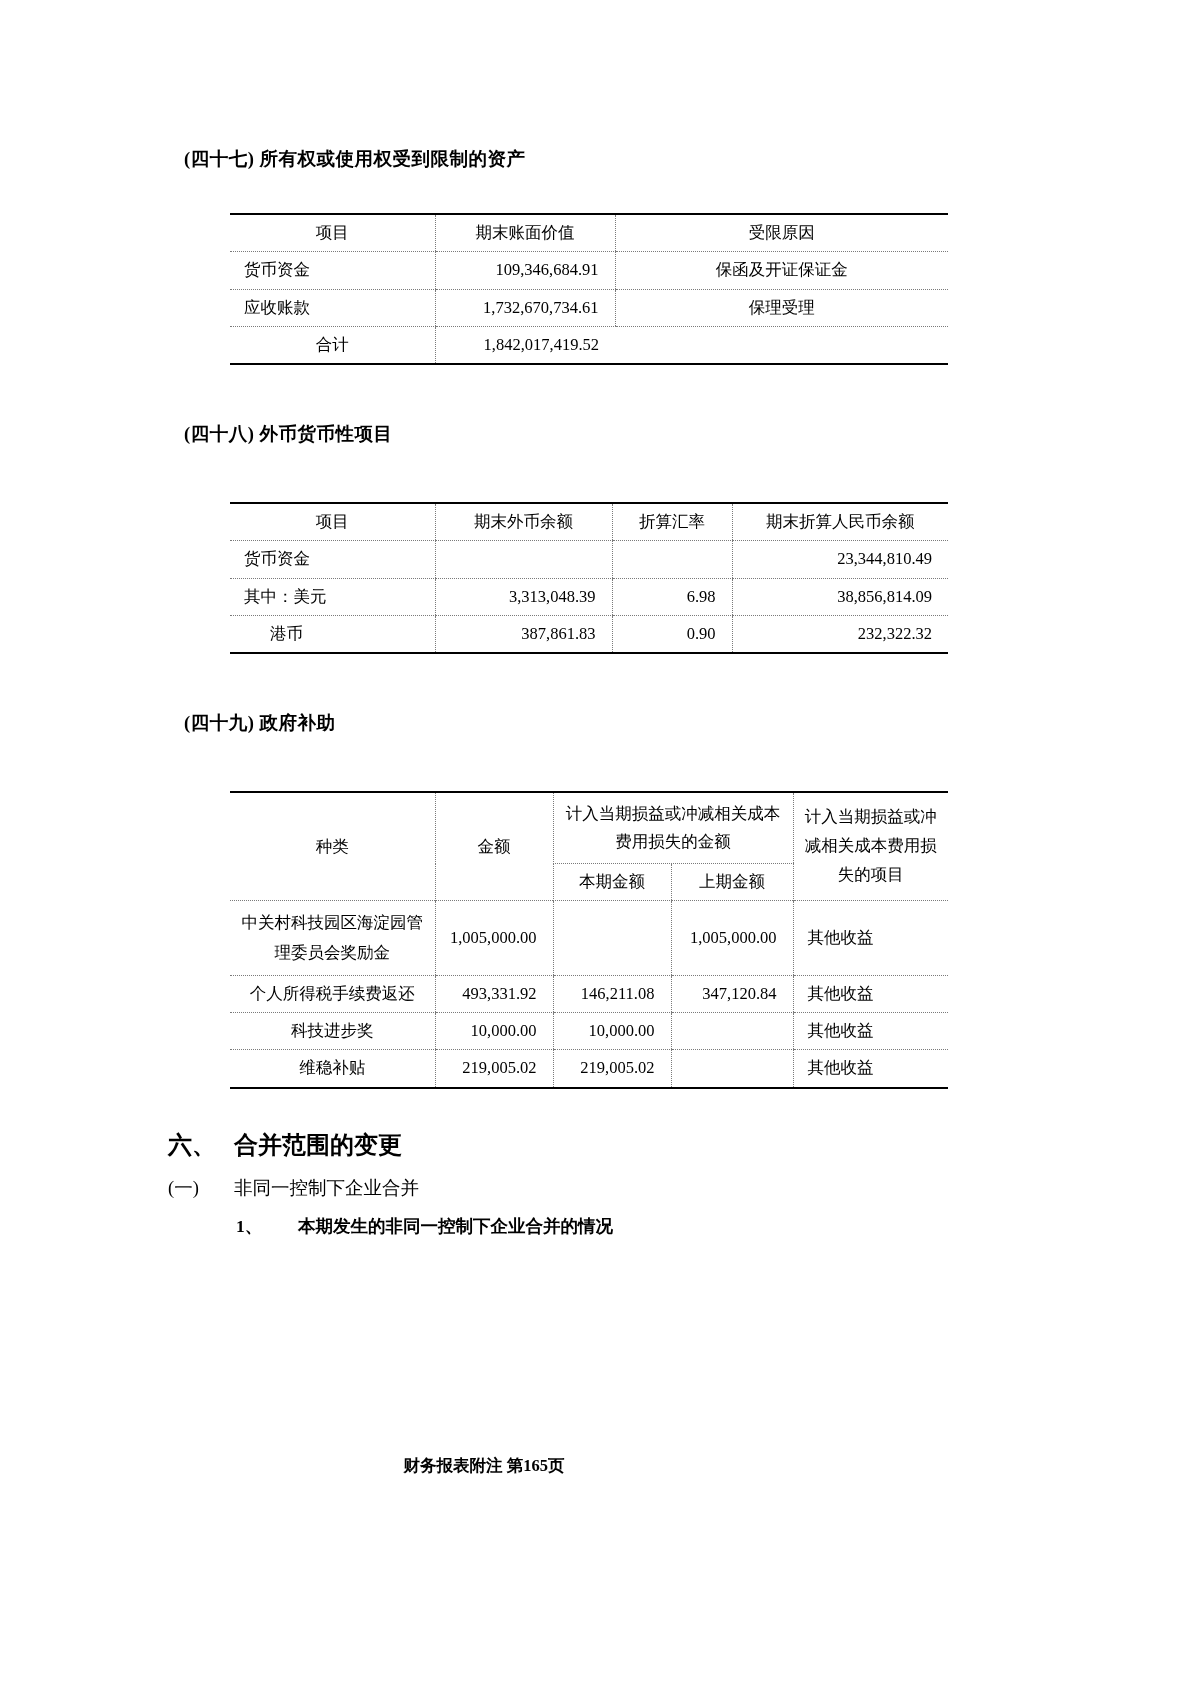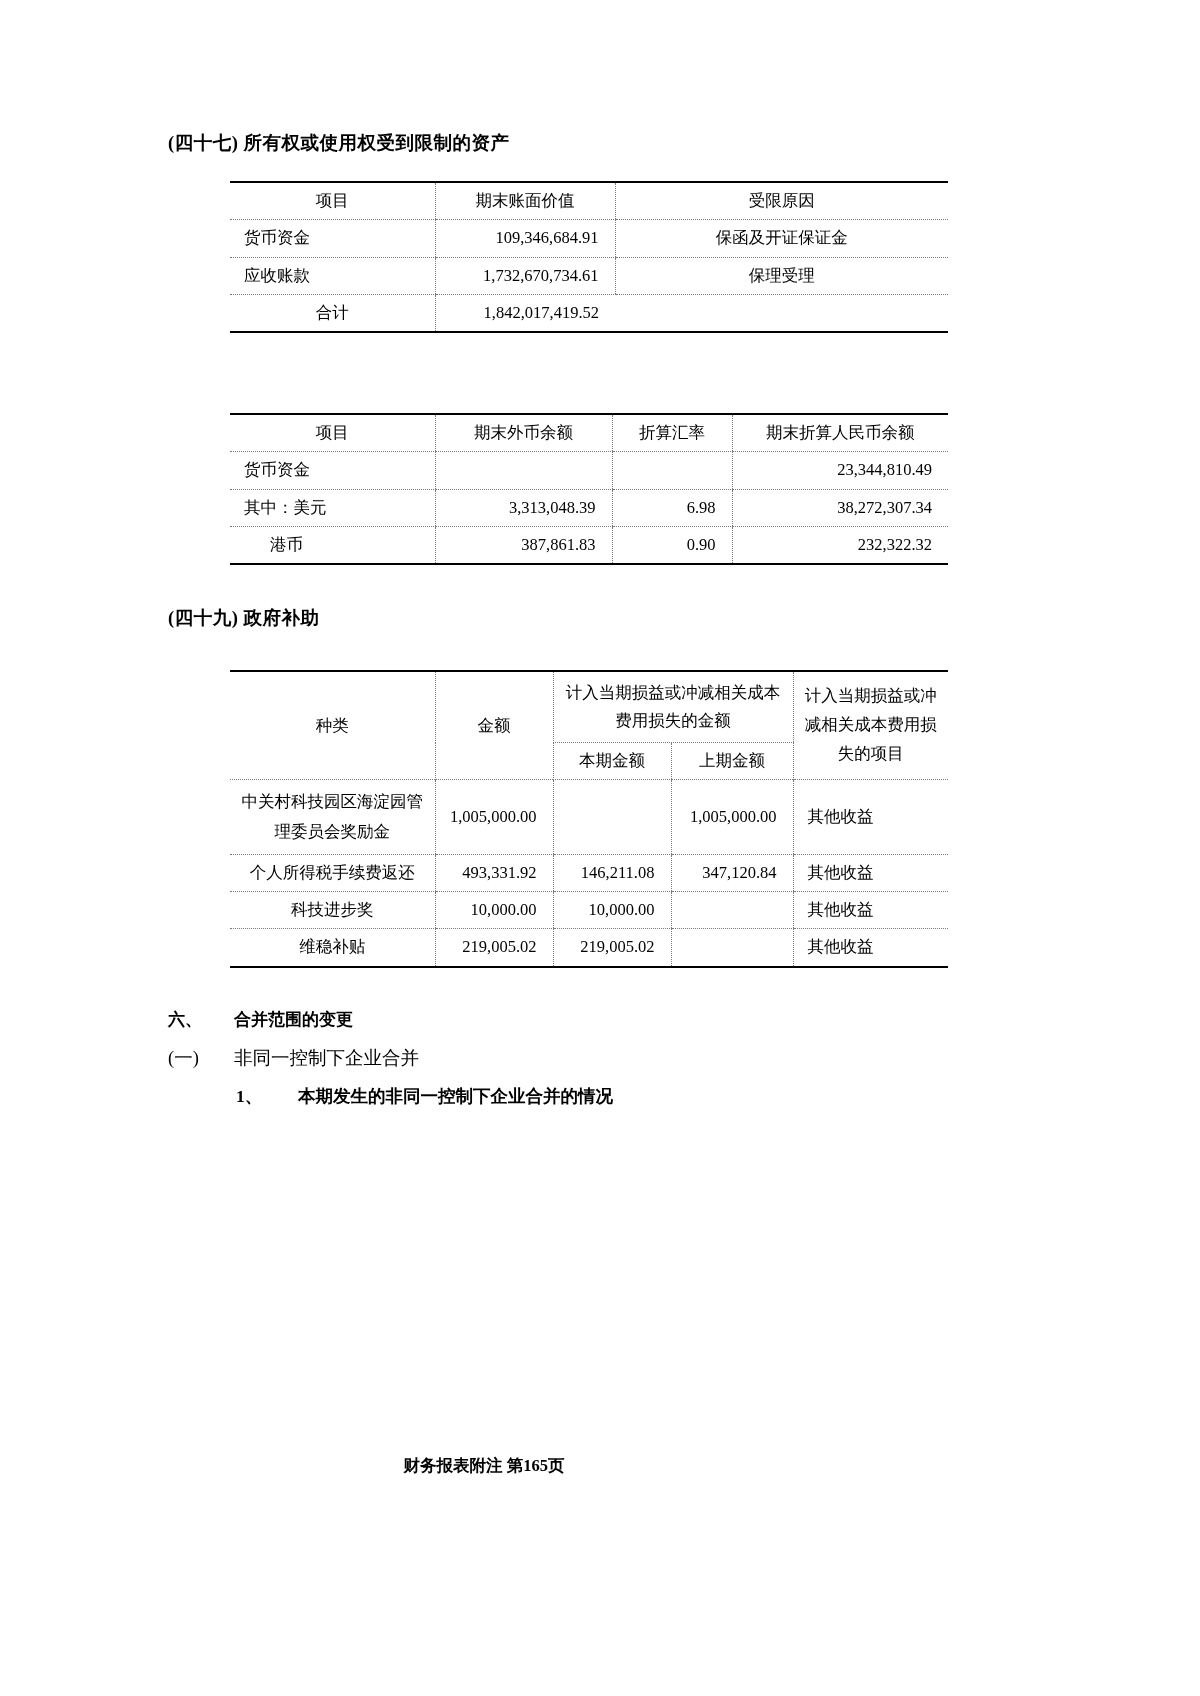--- a/index.html
+++ b/index.html
@@ -21,35 +21,35 @@
     width: 1200px;
     height: 1696px;
     box-sizing: border-box;
     padding: 130px 160px 0 168px;
   }
   
   .h-sec {
     font-weight: bold;
     font-size: 18.5px;
     letter-spacing: 0.5px;
-    margin: 0;
+    margin: 16px;
   }
   .h-sub {
     font-weight: bold;
     font-size: 17.5px;
     margin: 0;
     padding-left: 68px;
   }
   .h-sub .idx {
     display: inline-block;
     width: 62px;
   }
   .h-top {
     font-weight: bold;
-    font-size: 17px;
+    font-size: 24px;
     margin: 0;
   }
   .h-top .idx {
     display: inline-block;
     width: 66px;
   }
   .h-lvl2 {
     font-weight: normal;
     font-size: 18.5px;
     margin: 0;
@@ -136,20 +136,21 @@
       <tr class="last-row">
         <td class="c">合计</td>
         <td class="r vline">1,842,017,419.52</td>
         <td class="c"></td>
       </tr>
     </tbody>
   </table>
 
   <div class="spacer-lg"></div>
 
+  <div class="h-sec">(四十八) 外币货币性项目</div>
   <div class="spacer-sm"></div>
   <div class="spacer-md"></div>
 
   <table class="doc t2">
     <colgroup>
       <col style="width:205px">
         <col style="width:177px">
         <col style="width:120px">
         <col style="width:216px">
     </colgroup>
@@ -163,21 +164,21 @@
       <tr>
         <td class="l">货币资金</td>
         <td class="r vline"></td>
         <td class="r vline"></td>
         <td class="r vline">23,344,810.49</td>
       </tr>
       <tr>
         <td class="l">其中：美元</td>
         <td class="r vline">3,313,048.39</td>
         <td class="r vline">6.98</td>
-        <td class="r vline">38,272,307.34</td>
+        <td class="r vline">38,856,814.09</td>
       </tr>
       <tr class="last-row">
         <td class="l indent1">港币</td>
         <td class="r vline">387,861.83</td>
         <td class="r vline">0.90</td>
         <td class="r vline">232,322.32</td>
       </tr>
     </tbody>
   </table>
 

